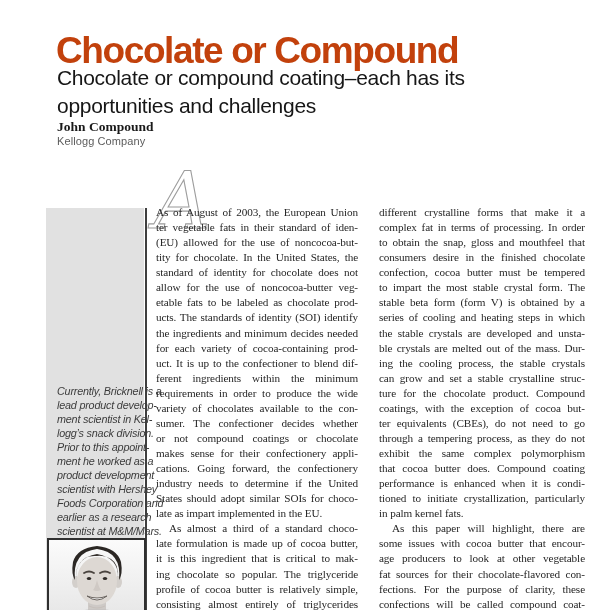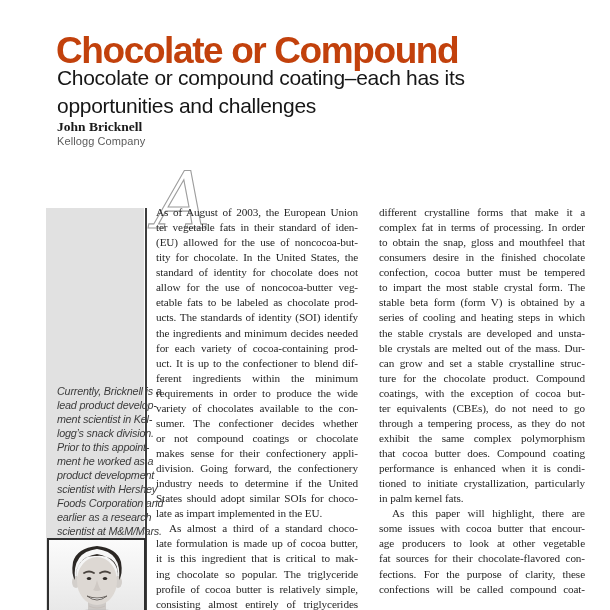--- a/index.html
+++ b/index.html
@@ -81,21 +81,21 @@
   .line.indent{text-indent:13px;}
 </style>
 </head>
 <body>
 
 <h1 class="abs title">Chocolate or Compound</h1>
 <div class="abs subtitle">
   <div>Chocolate or compound coating–each has its</div>
   <div>opportunities and challenges</div>
 </div>
-<div class="abs author">John Bricknell</div>
+<div class="abs author">John Compound</div>
 <div class="abs affiliation">Kellogg Company</div>
 
 <div class="abs side-panel"></div>
 <div class="abs v-rule"></div>
 <div class="abs bio">
     <div class="bio-line">Currently, Bricknell is a</div>
     <div class="bio-line">lead product develop-</div>
     <div class="bio-line">ment scientist in Kel-</div>
     <div class="bio-line">logg’s snack division.</div>
     <div class="bio-line">Prior to this appoint-</div>
@@ -161,21 +161,21 @@
     <div class="line">ucts. The standards of identity (SOI) identify</div>
     <div class="line">the ingredients and minimum decides needed</div>
     <div class="line">for each variety of cocoa-containing prod-</div>
     <div class="line">uct. It is up to the confectioner to blend dif-</div>
     <div class="line">ferent ingredients within the minimum</div>
     <div class="line">requirements in order to produce the wide</div>
     <div class="line">variety of chocolates available to the con-</div>
     <div class="line">sumer. The confectioner decides whether</div>
     <div class="line">or not compound coatings or chocolate</div>
     <div class="line">makes sense for their confectionery appli-</div>
-    <div class="line">division. Going forward, the confectionery</div>
+    <div class="line">cations. Going forward, the confectionery</div>
     <div class="line">industry needs to determine if the United</div>
     <div class="line">States should adopt similar SOIs for choco-</div>
     <div class="line para-end">late as impart implemented in the EU.</div>
     <div class="line indent">As almost a third of a standard choco-</div>
     <div class="line">late formulation is made up of cocoa butter,</div>
     <div class="line">it is this ingredient that is critical to mak-</div>
     <div class="line">ing chocolate so popular. The triglyceride</div>
     <div class="line">profile of cocoa butter is relatively simple,</div>
     <div class="line">consisting almost entirely of triglycerides</div>
   </div>
@@ -183,20 +183,21 @@
     <div class="line">different crystalline forms that make it a</div>
     <div class="line">complex fat in terms of processing. In order</div>
     <div class="line">to obtain the snap, gloss and mouthfeel that</div>
     <div class="line">consumers desire in the finished chocolate</div>
     <div class="line">confection, cocoa butter must be tempered</div>
     <div class="line">to impart the most stable crystal form. The</div>
     <div class="line">stable beta form (form V) is obtained by a</div>
     <div class="line">series of cooling and heating steps in which</div>
     <div class="line">the stable crystals are developed and unsta-</div>
     <div class="line">ble crystals are melted out of the mass. Dur-</div>
+    <div class="line">ing the cooling process, the stable crystals</div>
     <div class="line">can grow and set a stable crystalline struc-</div>
     <div class="line">ture for the chocolate product. Compound</div>
     <div class="line">coatings, with the exception of cocoa but-</div>
     <div class="line">ter equivalents (CBEs), do not need to go</div>
     <div class="line">through a tempering process, as they do not</div>
     <div class="line">exhibit the same complex polymorphism</div>
     <div class="line">that cocoa butter does. Compound coating</div>
     <div class="line">performance is enhanced when it is condi-</div>
     <div class="line">tioned to initiate crystallization, particularly</div>
     <div class="line para-end">in palm kernel fats.</div>

